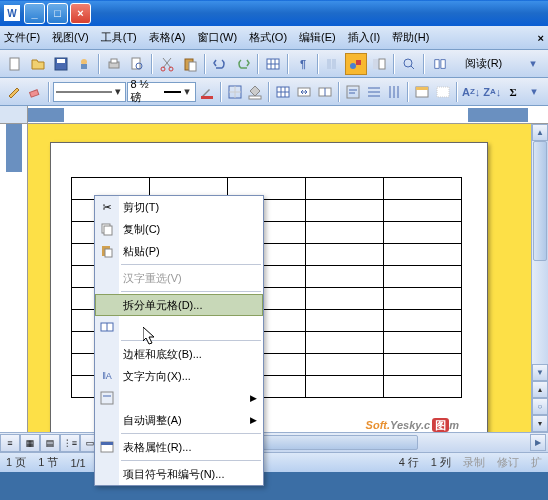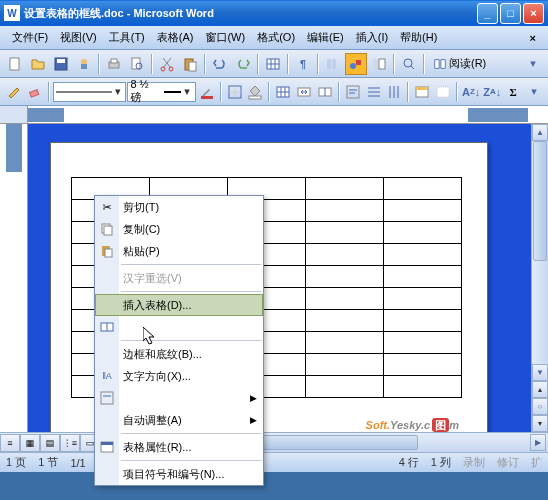--- a/index.html
+++ b/index.html
@@ -3,37 +3,37 @@
 <meta charset="utf-8">
 <style>
 *{margin:0;padding:0;box-sizing:border-box;font-family:"SimSun",Arial,sans-serif;font-size:11px}
 body{background:#3b6ea5;width:548px;height:500px;overflow:hidden;position:relative}
 .titlebar{height:26px;background:linear-gradient(#0a5ed3,#3a8ee8 5%,#1e6bc9 50%,#0a5ed3);display:flex;align-items:center;padding:0 4px;color:#fff;font-weight:bold}
 .titlebar .wicon{width:16px;height:16px;background:#fff;margin-right:4px;display:flex;align-items:center;justify-content:center;color:#2a5eb5;font-size:10px}
 .titlebar .title{flex:1}
 .winbtns{display:flex;gap:2px}
 .winbtn{width:21px;height:21px;border:1px solid #fff;border-radius:3px;display:flex;align-items:center;justify-content:center;color:#fff;font-weight:bold;background:linear-gradient(#6aace8,#2a7ed3)}
 .winbtn.close{background:linear-gradient(#f08070,#d84030)}
-.menubar{height:24px;background:linear-gradient(#dce8f8,#b8d0f0);display:flex;align-items:center;padding:0 8px;gap:4px;color:#000;border-bottom:1px solid #7a9ec8}
+.menubar{height:24px;background:linear-gradient(#dce8f8,#b8d0f0);display:flex;align-items:center;padding:0 0;gap:4px;color:#000;border-bottom:1px solid #7a9ec8}
 .menubar span{padding:2px 4px;cursor:pointer}
 .x-close{margin-left:auto;color:#000;font-weight:bold}
 .toolbar{height:28px;background:linear-gradient(#e8eef8,#c0d4f0);display:flex;align-items:center;padding:0 4px;gap:1px;border-bottom:1px solid #7a9ec8}
 .tbtn{width:22px;height:22px;display:flex;align-items:center;justify-content:center;border:1px solid transparent;cursor:pointer}
 .tbtn svg{width:16px;height:16px}
 .tsep{width:2px;height:20px;border-left:1px solid #8aa8d0;border-right:1px solid #fff;margin:0 2px}
 .tcombo{height:20px;background:#fff;border:1px solid #7a9ec8;display:flex;align-items:center;padding:0 2px;min-width:60px}
 .tcombo .dd{width:12px;text-align:center;color:#333;margin-left:auto}
 .rulerbar{height:18px;background:#fff;border-bottom:1px solid #999;display:flex}
 .ruler-corner{width:28px;background:#d8e4f4;border-right:1px solid #999}
 .ruler{flex:1;background:#fff;position:relative;overflow:hidden}
 .ruler-dark{position:absolute;top:2px;height:14px;background:#6a90c0}
 .workspace{height:308px;display:flex;background:#7a94b4}
 .vruler{width:28px;background:#fff;border-right:1px solid #999;position:relative}
 .vruler-dark{position:absolute;left:6px;width:16px;background:#6a90c0}
-.doc-area{flex:1;background:#1d4ed8;position:relative;overflow:hidden}
+.doc-area{flex:1;background:#fde047;position:relative;overflow:hidden}
 .page{position:absolute;top:18px;left:22px;width:438px;height:310px;background:#fff;border:1px solid #666;box-shadow:2px 2px 4px rgba(0,0,0,0.3)}
 .ptable{position:absolute;top:34px;left:20px;border-collapse:collapse}
 .ptable td{border:1px solid #000;width:78px;height:22px}
 .watermark{position:absolute;bottom:18px;right:28px;font-family:Arial;font-size:15px;font-weight:bold;font-style:italic}
 .watermark .s1{color:#e89030}
 .watermark .s2{color:#888}
 .watermark .s3{background:#d04040;color:#fff;padding:1px 3px;border-radius:3px;font-size:11px;font-style:normal;margin-left:2px}
 .scroll-v{width:17px;background:linear-gradient(90deg,#e4ecf8,#c8d8f0);border-left:1px solid #9ab0d0;display:flex;flex-direction:column}
 .scrbtn{height:17px;background:linear-gradient(#f0f4fc,#c8d8f0);border:1px solid #9ab0d0;display:flex;align-items:center;justify-content:center;font-size:8px;color:#4a6a9a}
 .scrtrack{flex:1;position:relative}
@@ -51,21 +51,20 @@
 .ctxitem .arrow{position:absolute;right:6px;font-size:9px}
 .ctxsep{height:1px;background:#c0c8d8;margin:2px 2px 2px 26px}
 .ctxicon{position:absolute;left:4px;width:16px;height:16px;display:flex;align-items:center;justify-content:center}
 .cursor{position:absolute;left:143px;top:327px;z-index:101;pointer-events:none}
 </style>
 </head>
 <body>
 
 <div class="titlebar">
   <div class="wicon">W</div>
-  <div class="title">设置表格的框线.doc - Microsoft Word</div>
   <div class="winbtns">
     <div class="winbtn">_</div>
     <div class="winbtn">□</div>
     <div class="winbtn close">×</div>
   </div>
 </div>
 
 <div class="menubar">
   <span>文件(F)</span>
   <span>视图(V)</span>
@@ -175,21 +174,21 @@
       <svg viewBox="0 0 16 16">
         <circle cx="7" cy="7" r="4" fill="none" stroke="#4a6ab0"></circle>
         <line x1="10" y1="10" x2="13" y2="13" stroke="#4a6ab0"></line>
       </svg>
     </div>
   <div class="tsep"></div>
   <div class="tbtn" style="width:auto;padding:0 4px">
       <svg viewBox="0 0 16 16" style="width:14px">
         <path d="M2 3h5v10H2zM9 3h5v10H9z" fill="#fff" stroke="#4a6ab0"></path>
       </svg>
-      <span style="margin-left:2px">阅读(R)</span>
+      <span style="margin-left:18px">阅读(R)</span>
     </div>
   <div class="tbtn" style="margin-left:auto;color:#4a6ab0">▾</div>
 </div>
 
 <div class="toolbar">
   <div class="tbtn">
       <svg viewBox="0 0 16 16">
         <path d="M3 12l8-8 2 2-8 8z" fill="#f0c060" stroke="#a07020"></path>
       </svg>
     </div>
@@ -446,21 +445,21 @@
         </svg>
       </span>
       <span>粘贴(P)</span>
     </div>
   <div class="ctxsep"></div>
   <div class="ctxitem disabled">
       <span>汉字重选(V)</span>
     </div>
   <div class="ctxsep"></div>
   <div class="ctxitem hover">
-      <span>插入表格(D)...</span>
+      <span>拆分单元格(D)...</span>
     </div>
   <div class="ctxitem">
       <span class="ctxicon">
         <svg width="14" height="14">
           <rect x="1" y="3" width="12" height="8" fill="#fff" stroke="#4a6ab0"></rect>
           <line x1="7" y1="3" x2="7" y2="11" stroke="#4a6ab0"></line>
         </svg>
       </span>
     </div>
   <div class="ctxsep"></div>

